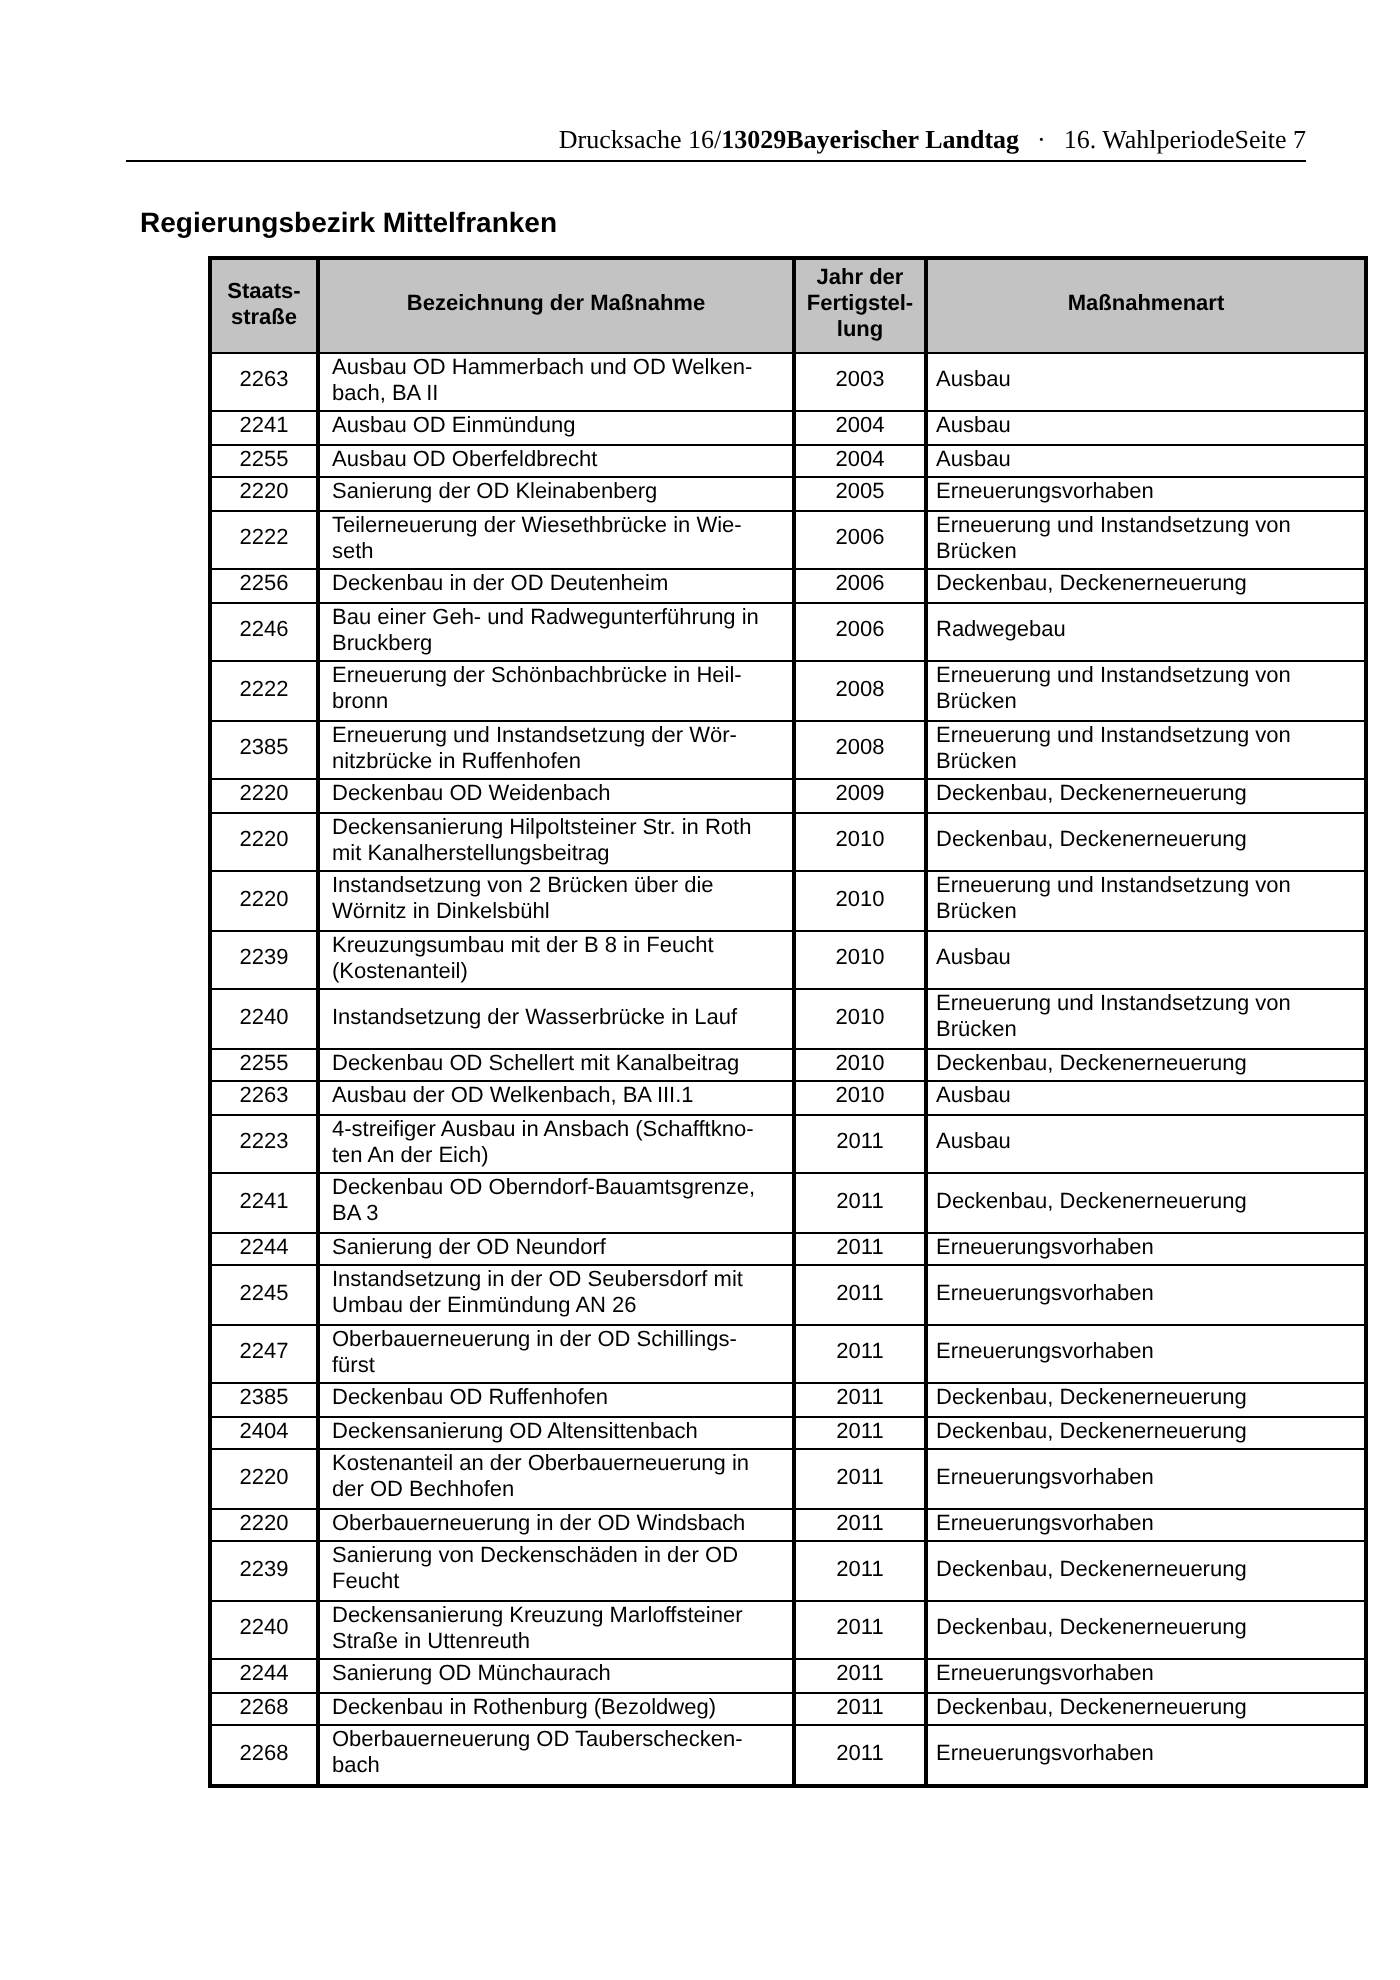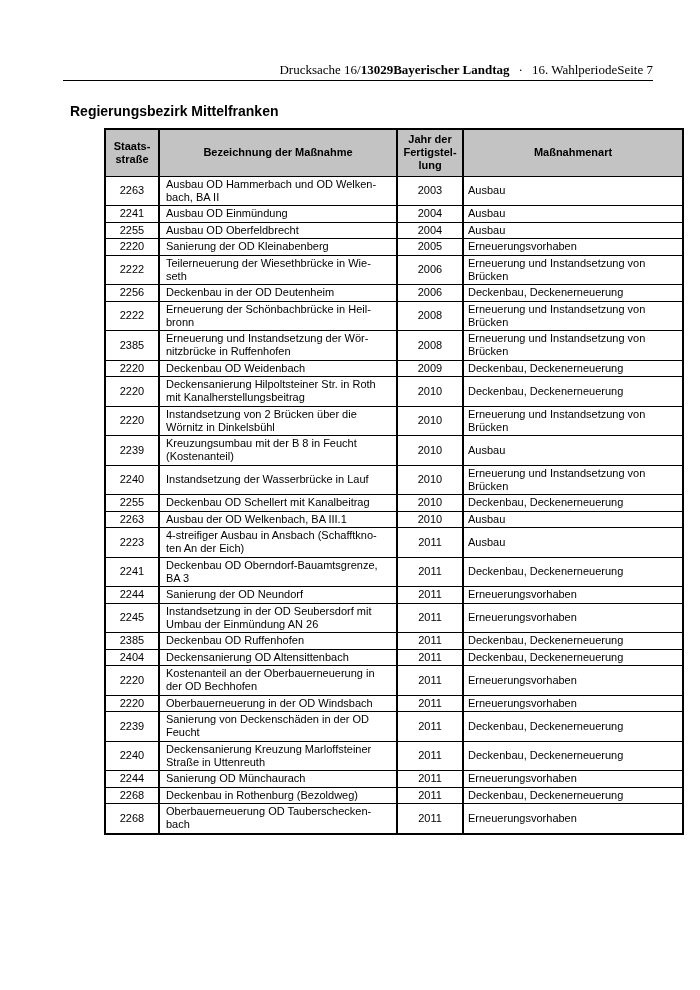--- a/index.html
+++ b/index.html
@@ -145,20 +145,27 @@
           <td class="cell-art">Erneuerung und Instandsetzung von
 Brücken</td>
         </tr>
         <tr>
           <td class="cell-num">2256</td>
           <td class="cell-desc">Deckenbau in der OD Deutenheim</td>
           <td class="cell-num">2006</td>
           <td class="cell-art">Deckenbau, Deckenerneuerung</td>
         </tr>
         <tr>
+          <td class="cell-num">2246</td>
+          <td class="cell-desc">Bau einer Geh- und Radwegunterführung in
+Bruckberg</td>
+          <td class="cell-num">2006</td>
+          <td class="cell-art">Radwegebau</td>
+        </tr>
+        <tr>
           <td class="cell-num">2222</td>
           <td class="cell-desc">Erneuerung der Schönbachbrücke in Heil-
 bronn</td>
           <td class="cell-num">2008</td>
           <td class="cell-art">Erneuerung und Instandsetzung von
 Brücken</td>
         </tr>
         <tr>
           <td class="cell-num">2385</td>
           <td class="cell-desc">Erneuerung und Instandsetzung der Wör-
@@ -235,20 +242,27 @@
           <td class="cell-art">Erneuerungsvorhaben</td>
         </tr>
         <tr>
           <td class="cell-num">2245</td>
           <td class="cell-desc">Instandsetzung in der OD Seubersdorf mit
 Umbau der Einmündung AN 26</td>
           <td class="cell-num">2011</td>
           <td class="cell-art">Erneuerungsvorhaben</td>
         </tr>
         <tr>
+          <td class="cell-num">2247</td>
+          <td class="cell-desc">Oberbauerneuerung in der OD Schillings-
+fürst</td>
+          <td class="cell-num">2011</td>
+          <td class="cell-art">Erneuerungsvorhaben</td>
+        </tr>
+        <tr>
           <td class="cell-num">2385</td>
           <td class="cell-desc">Deckenbau OD Ruffenhofen</td>
           <td class="cell-num">2011</td>
           <td class="cell-art">Deckenbau, Deckenerneuerung</td>
         </tr>
         <tr>
           <td class="cell-num">2404</td>
           <td class="cell-desc">Deckensanierung OD Altensittenbach</td>
           <td class="cell-num">2011</td>
           <td class="cell-art">Deckenbau, Deckenerneuerung</td>

